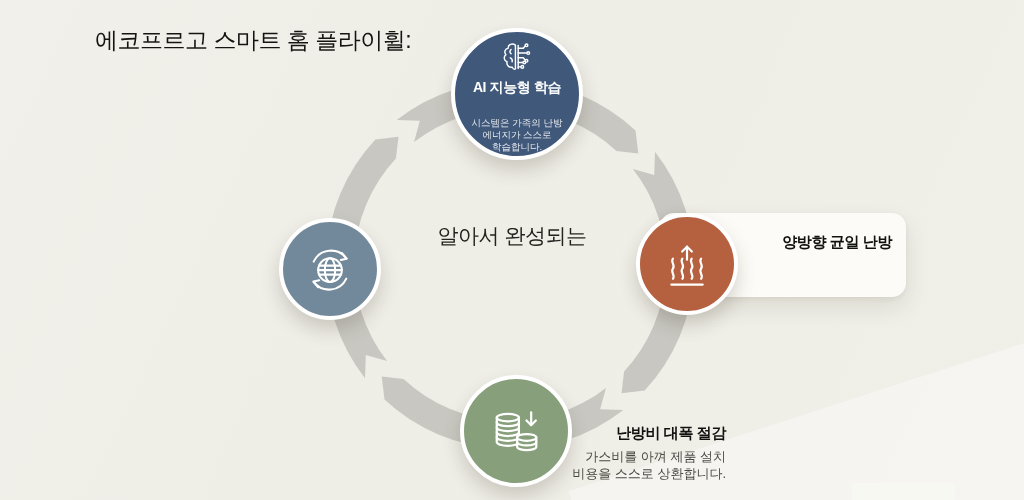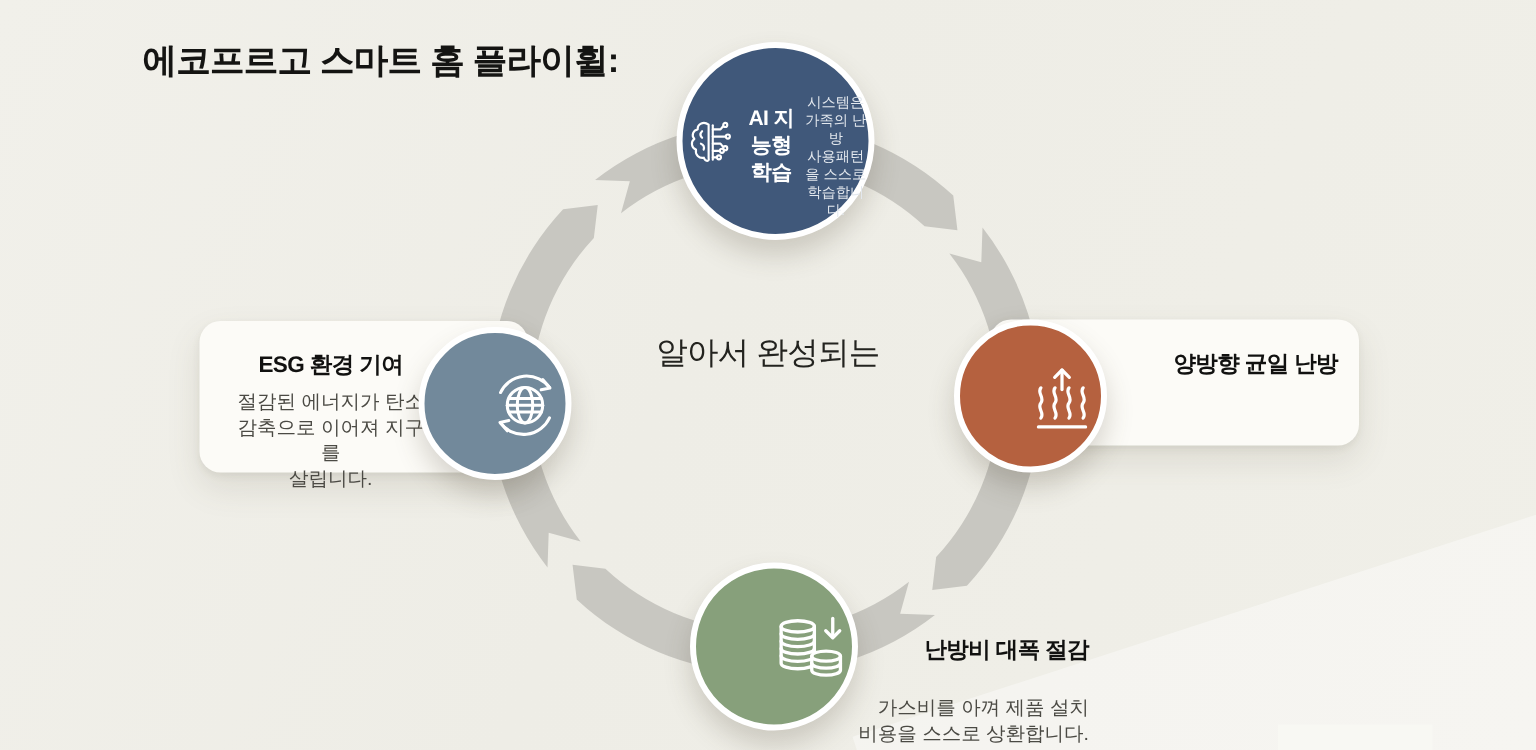--- a/index.html
+++ b/index.html
@@ -17,21 +17,21 @@
     position:absolute; right:-120px; bottom:-90px; width:560px; height:190px;
     background:rgba(255,255,255,.38); transform:rotate(-18deg); z-index:0;
   }
   .corner-bar {
     position:absolute; left:852px; top:483px; width:103px; height:17px;
     background:#f8f8f3; z-index:0;
   }
   
   .header {
     position:absolute; left:95px; top:26px; z-index:2;
-    font-size:23px; line-height:29px; font-weight:700; color:#141412;
+    font-size:23px; line-height:29px; font-weight:400; color:#141412;
     letter-spacing:-0.5px;
   }
   
   svg.ring { position:absolute; left:0; top:0; z-index:1; }
   
   .center-text {
     position:absolute; left:378px; top:221px; width:268px; z-index:2;
     text-align:center; font-size:21px; line-height:30px; font-weight:500;
     color:#23231f; letter-spacing:-0.5px;
   }
@@ -43,40 +43,40 @@
   .card-right { left:660px; top:213px; width:246px; height:84px;
     padding:20px 14px 0 92px; text-align:right; }
   .card-left  { left:133px; top:214px; width:219px; height:101px;
     padding:20px 66px 0 22px; text-align:center; }
   .card-title { font-size:15px; font-weight:700; color:#111110; letter-spacing:-0.4px; }
   .card-desc  { margin-top:6px; font-size:13px; line-height:17px; color:#4b4a44; }
   
   .node {
     position:absolute; z-index:3; border-radius:50%; border:4px solid #ffffff;
     box-shadow:0 10px 18px rgba(80,75,55,.22);
-    display:flex; align-items:center; justify-content:flex-end;
+    display:flex; flex-direction:column; align-items:center; justify-content:center;
   }
   .node-top    { left:451px; top:28px;  width:132px; height:132px; padding-top:2px; }
   .node-right  { left:636px; top:213px; width:102px; height:102px; }
   .node-bottom { left:460px; top:375px; width:112px; height:112px; }
   .node-left   { left:279px; top:218px; width:102px; height:102px; }
   .node-title {
     margin-top:3px; font-size:14px; font-weight:700; color:#ffffff;
     letter-spacing:-0.4px; text-align:center;
   }
   .node-desc {
     margin-top:20px; font-size:9.5px; line-height:12px; color:#e3e8ee;
     text-align:center;
   }
   .icon svg { display:block; }
   
   .bottom-text {
     position:absolute; left:566px; top:424px; width:160px; z-index:2; text-align:right;
   }
-  .bottom-text .card-desc { margin-top:20px; }
+  .bottom-text .card-desc { margin-top:5px; }
 </style>
 </head>
 <body>
 
 <div class="canvas">
 
   <div class="sheen"></div>
   <div class="corner-bar"></div>
 
   <svg class="ring" id="ring" width="1024" height="500" viewBox="0 0 1024 500">
@@ -91,28 +91,20 @@
   </div>
 
   <div class="center-text">
     <div>알아서 완성되는</div>
   </div>
 
   <div class="card card-right">
     <div class="card-title">양방향 균일 난방</div>
   </div>
 
-  <div class="card card-left">
-    <div class="card-title">ESG 환경 기여</div>
-    <div class="card-desc">
-      <div>절감된 에너지가 탄소</div>
-      <div>감축으로 이어져 지구를</div>
-      <div>살립니다.</div>
-    </div>
-  </div>
 
   <div class="bottom-text">
     <div class="card-title">난방비 대폭 절감</div>
     <div class="card-desc">
       <div>가스비를 아껴 제품 설치</div>
       <div>비용을 스스로 상환합니다.</div>
     </div>
   </div>
 
   <div class="node node-top" style="background-color: rgb(64, 88, 122);">
@@ -130,21 +122,21 @@
           <circle cx="36" cy="28.8" r="1.7"></circle>
         <path d="M25.5 31 L31 31"></path>
           <circle cx="33.2" cy="31" r="1.7"></circle>
         <path d="M25.5 36.5 L28.5 36.5"></path>
           <circle cx="30.7" cy="36.5" r="1.7"></circle>
       </svg>
     </span>
     <div class="node-title">AI 지능형 학습</div>
     <div class="node-desc">
       <div>시스템은 가족의 난방</div>
-      <div>사용패턴을 스스로</div>
+      <div>에너지가 스스로</div>
       <div>학습합니다.</div>
     </div>
   </div>
 
   <div class="node node-right" style="background-color: rgb(181, 97, 63);">
     <span class="icon">
       <svg width="52" height="52" viewBox="0 0 48 48" fill="none" stroke="#ffffff" stroke-width="2" stroke-linecap="round" stroke-linejoin="round">
         <path d="M24 20 L24 8"></path>
         <path d="M19.5 12.5 L24 8 L28.5 12.5"></path>
         <path d="M11 19 c-2.6 3.3 2.6 6 0 9.3 c-2.6 3.3 2.6 6 0 9.3"></path>

